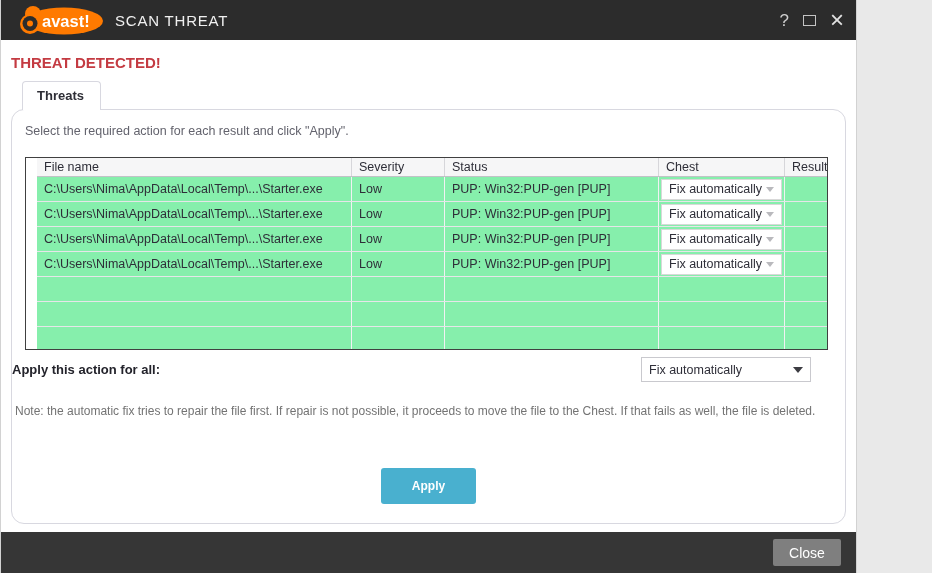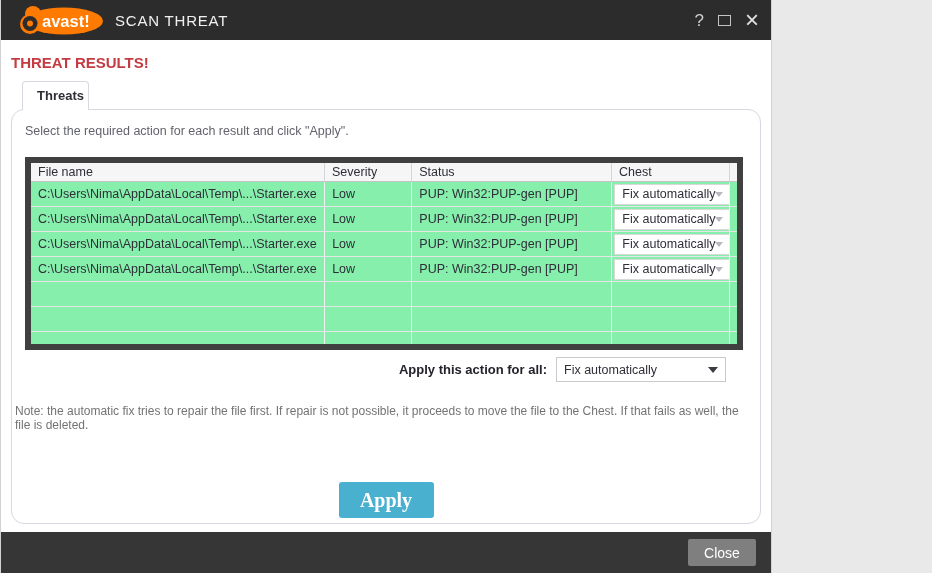--- a/index.html
+++ b/index.html
@@ -1,18 +1,18 @@
 <!DOCTYPE html>
 <html><head>
 <meta charset="utf-8">
 <style>
   * { margin:0; padding:0; box-sizing:border-box; }
   body { font-family:"Liberation Sans", sans-serif; background:#e9e9e9; }
   .window {
-    width:772px; height:573px; position:relative; background:#ffffff;
+    width:857px; height:573px; position:relative; background:#ffffff;
     overflow:hidden; border-left:1px solid #d2d2d2; border-right:1px solid #d2d2d2;
   }
   
   .titlebar {
     height:40px; background:#2c2c2c; display:flex; align-items:center;
     padding:0 12px 0 18px;
   }
   .titlebar .logo { flex:0 0 auto; margin-top:2px; }
   .titlebar .title {
     margin-left:12px; color:#f0f0f0; font-size:15px; letter-spacing:0.8px;
@@ -23,33 +23,33 @@
   .help-glyph { font-size:17px; font-weight:400; }
   .max-glyph { width:13px; height:11px; border:1px solid #c4c4c4; display:inline-block; }
   .close-glyph { font-size:24px; font-weight:400; color:#e2e2e2; }
   
   .alert {
     margin:14px 0 0 10px; color:#c43b42; font-size:15px; font-weight:bold;
   }
   .tab {
     display:inline-block; margin:10px 0 -1px 21px; position:relative; z-index:2;
     background:#fff; border:1px solid #d8d8e0; border-bottom:none;
-    border-radius:4px 4px 0 0; padding:6px 4px 7px 14px;
+    border-radius:4px 4px 0 0; padding:6px 16px 7px 14px;
     font-size:13px; font-weight:bold; color:#2e2e36; cursor:default;
   }
   
   .panel {
     margin:0 10px; height:415px; border:1px solid #d8d8e0; border-radius:13px;
     background:#fff; position:relative;
   }
   .instruction { padding:14px 0 0 13px; font-size:12.5px; color:#63636d; }
   
   .ttable {
     margin:19px 17px 0 13px; height:193px; overflow:hidden;
-    border:6px solid #404040; background:#fff;
+    border:1px solid #404040; background:#fff;padding-left:11px;
   }
   .thead { display:flex; height:19px; background:#f6f6f7; border-bottom:1px solid #c2c2c7; }
   .th {
     font-size:12.5px; color:#2e2e38; padding-left:7px; display:flex; align-items:center;
     white-space:nowrap; overflow:hidden; border-left:1px solid #d6d6da;
   }
   .th:first-child { border-left:none; }
   .trow { display:flex; height:25px; border-bottom:1px solid #e6e6e9; background:#86efac; }
   .td {
     font-size:12.5px; color:#2e2e38; padding-left:7px; display:flex; align-items:center;
@@ -68,32 +68,32 @@
     display:flex; align-items:center; justify-content:space-between;
     padding:0 7px; font-size:12.5px; color:#2e2e38; cursor:default;
   }
   .chev {
     width:0; height:0; border-left:4px solid transparent;
     border-right:4px solid transparent; border-top:5px solid #b9b9bd;
   }
   .chev.dark { border-top-color:#3c3c42; border-left-width:5px; border-right-width:5px; border-top-width:6px; }
   
   .apply-all {
-    display:flex; justify-content:flex-end; align-items:center;
+    display:flex; justify-content:space-between; align-items:center;
     margin:7px 34px 0 0; gap:9px;
   }
   .apply-all .aa-label { font-size:13px; color:#23232b; font-weight:600; }
   .dropdown.big { width:170px; height:25px; border-color:#c9c9ce; }
   
   .note { margin:22px 16px 0 3px; font-size:12px; color:#737373; }
   .apply-btn {
     display:block; margin:50px auto 0; width:95px; height:36px;
     background:#49b0cf; border:none; border-radius:3px;
-    color:#fff; font-family:Liberation Serif, serif;
-    font-size:20px; font-weight:bold; cursor:pointer;
+    color:#fff; font-family:Liberation Sans, sans-serif;
+    font-size:12px; font-weight:bold; cursor:pointer;
   }
   
   .footer {
     position:absolute; left:0; bottom:0; width:100%; height:41px;
     background:#363636; display:flex; align-items:center; justify-content:flex-end;
     padding-right:15px;
     margin-top:36px;
   }
   .close-btn {
     width:68px; height:27px; background:#7f7f7f; border:none; border-radius:2px;
@@ -117,21 +117,21 @@
     </svg>
     <span class="title">SCAN THREAT</span>
     <div class="controls">
       <span class="tb-icon help-glyph">?</span>
       <span class="tb-icon max-glyph"></span>
       <span class="tb-icon close-glyph">×</span>
     </div>
   </div>
 
   
-  <div class="alert">THREAT RESULTS!</div>
+  <div class="alert">THREAT DETECTED!</div>
 
   
   <div class="tab">Threats</div>
 
   
   <div class="panel">
     <div class="instruction">Select the required action for each result and click "Apply".</div>
 
     <div class="ttable">
       <div class="thead">

